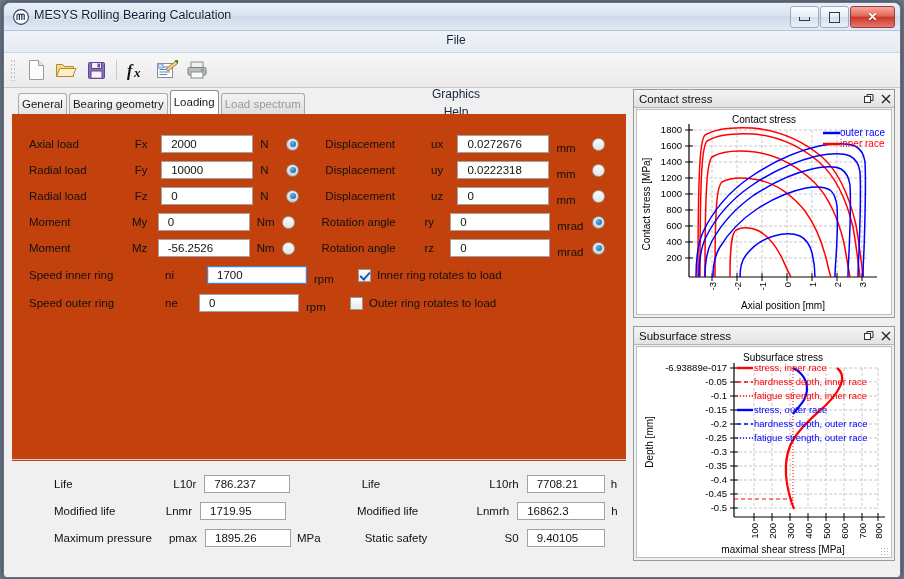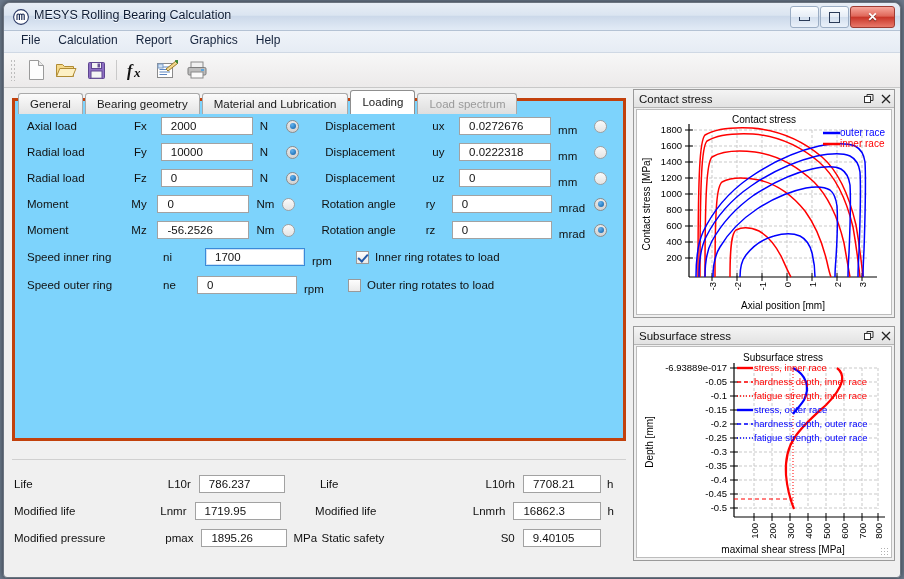--- a/index.html
+++ b/index.html
@@ -45,21 +45,21 @@
     text-shadow:0 1px 1px rgba(0,0,0,.5);
   }
   .wb .glyph-min{display:block;width:9px;height:3px;border:1px solid #2a3b58;border-top:none;background:transparent;margin-top:4px;}
   .wb .glyph-max{display:block;width:9px;height:9px;border:1px solid #2a3b58;position:relative;}
   .wb .glyph-max:after{content:"";position:absolute;left:-1px;top:-1px;right:-1px;height:2px;border:1px solid #2a3b58;border-bottom:none;}
 
   
   .menubar{
     height:21px;background:linear-gradient(to bottom,#eff3f9,#e6ecf4);
     border-bottom:1px solid #cfd8e4;
-    display:flex;padding-left:8px;
+    display:flex;align-items:center;padding-left:8px;flex-direction:column;
   }
   .menu-item{font-size:12px;color:#16243d;padding:2px 9px;cursor:default;}
 
   
   .toolbar{
     height:34px;background:linear-gradient(to bottom,#f7f7f7,#eceaea);
     border-bottom:1px solid #c8c8c8;
     display:flex;align-items:center;padding-left:6px;position:relative;
   }
   .grip{width:6px;height:22px;margin-right:5px;
@@ -68,34 +68,34 @@
   .tbtn{width:30px;height:28px;display:flex;align-items:center;justify-content:center;cursor:default;border-radius:3px;}
   .tsep{width:1px;height:20px;background:#c9c9c9;margin:0 5px;}
 
   
   .content{position:absolute;left:0;top:82px;right:0;bottom:0;}
   .left-pane{position:absolute;left:8px;top:6px;width:614px;bottom:4px;}
 
   
   .tabrow{display:flex;align-items:flex-end;height:23px;padding-left:6px;position:relative;z-index:2;}
   .tab{
-    height:20px;line-height:20px;padding:0 11px;font-size:11.5px;color:#1a1a1a;
+    height:20px;line-height:20px;padding:0 3px;font-size:11.5px;color:#1a1a1a;
     background:linear-gradient(to bottom,#fbfbfb,#e4e4e4);
     border:1px solid #a9a9a9;border-bottom:none;border-radius:3px 3px 0 0;
     margin-right:2px;cursor:default;
   }
   .tab.active{
     height:23px;line-height:23px;background:#fff;border-color:#8f8f8f;
     position:relative;top:0;font-weight:normal;
   }
   .tab.disabled{color:#9a9a9a;background:linear-gradient(to bottom,#f3f3f3,#dedede);}
 
   .tabpanel{
-    position:absolute;left:0;top:7px;right:0;height:337px;
-    background:#7dd3fc;border:3px solid #c2410c;
+    position:absolute;left:0;top:23px;right:0;height:337px;
+    background:#c2410c;border:5px solid #c2410c;
   }
   .tabpanel:before{
     content:"";position:absolute;left:0;top:-1px;width:0;height:0;
   }
 
   .form{position:relative;padding:12px 10px 0 12px;font-size:11.5px;color:#111;}
   .row{display:flex;align-items:center;height:26px;}
   .lbl{width:136px;}
   .sym{width:34px;}
   .unit{width:26px;padding-left:7px;}
@@ -123,21 +123,21 @@
     content:"";position:absolute;left:3px;top:0px;width:4px;height:8px;
     border:solid #2159a8;border-width:0 2px 2px 0;transform:rotate(42deg);
   }
 
   .gapL{margin-left:20px;}
 
   
   .results{position:absolute;left:0;top:368px;right:0;bottom:0;}
   .res-sep{height:1px;background:#d0d0d0;margin-bottom:10px;}
   .rrow{display:flex;align-items:center;height:27px;font-size:11.5px;color:#111;}
-  .r-lbl{width:165px;padding-left:2px;}
+  .r-lbl{width:165px;padding-left:2px;margin-left:40px;}
   .r-sym{width:58px;text-align:right;padding-right:8px;}
   .r-unit{width:24px;padding-left:6px;}
 
   
   .dock{position:absolute;right:5px;background:#f0f0f0;border:1px solid #9a9a9a;}
   .dock-top{top:4px;width:260px;height:227px;}
   .dock-bottom{top:241px;width:260px;height:233px;}
   .dock-title{
     height:17px;background:linear-gradient(to bottom,#f4f4f4,#e2e2e2);
     border-bottom:1px solid #b5b5b5;display:flex;align-items:center;
@@ -243,21 +243,20 @@
     </div>
   </div>
 
   <div class="content">
 
     <div class="left-pane">
 
       <div class="tabrow">
         <div class="tab">General</div>
         <div class="tab">Bearing geometry</div>
-        <div class="tab">Material and Lubrication</div>
         <div class="tab active">Loading</div>
         <div class="tab disabled">Load spectrum</div>
       </div>
 
       <div class="tabpanel">
         <div class="form">
 
           <div class="row">
             <span class="lbl">Axial load</span>
             <span class="sym">Fx</span>
@@ -363,21 +362,21 @@
           <span class="r-sym">Lnmr</span>
           <input class="txt" style="width: 86px;" value="1719.95">
           <span class="r-unit"></span>
           <span class="r-lbl" style="width:128px;padding-left:10px">Modified life</span>
           <span class="r-sym" style="width:118px">Lnmrh</span>
           <input class="txt" style="width: 88px;" value="16862.3">
           <span class="r-unit">h</span>
         </div>
 
         <div class="rrow">
-          <span class="r-lbl">Modified pressure</span>
+          <span class="r-lbl">Maximum pressure</span>
           <span class="r-sym">pmax</span>
           <input class="txt" style="width: 86px;" value="1895.26">
           <span class="r-unit" style="width:30px">MPa</span>
           <span class="r-lbl" style="width:122px;padding-left:4px">Static safety</span>
           <span class="r-sym" style="width:118px">S0</span>
           <input class="txt" style="width: 78px;" value="9.40105">
           <span class="r-unit"></span>
         </div>
       </div>
 

